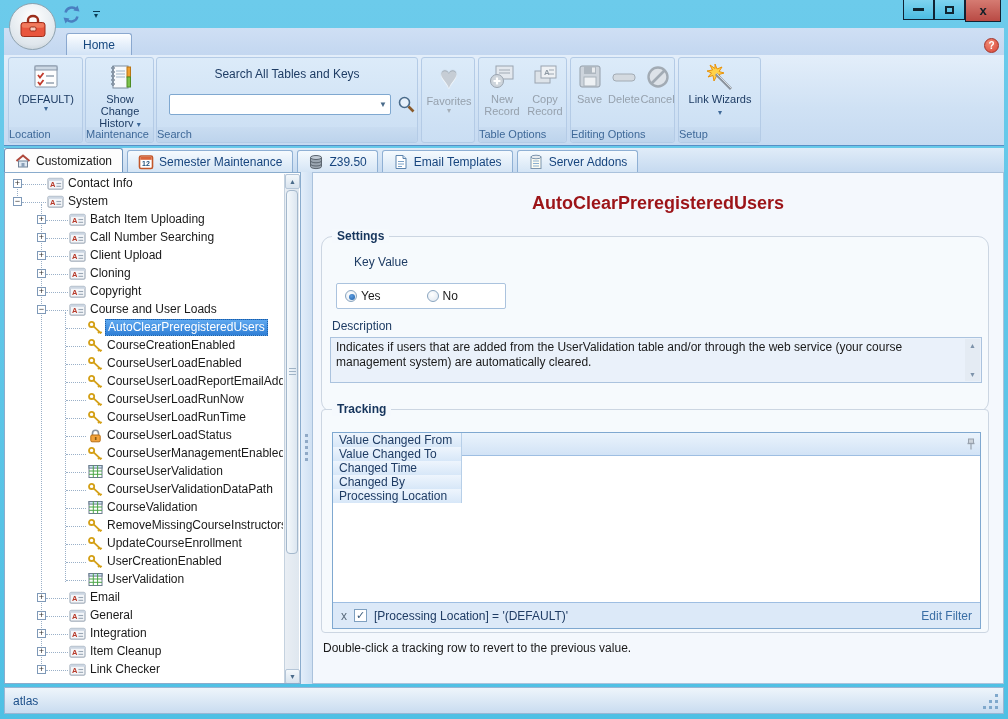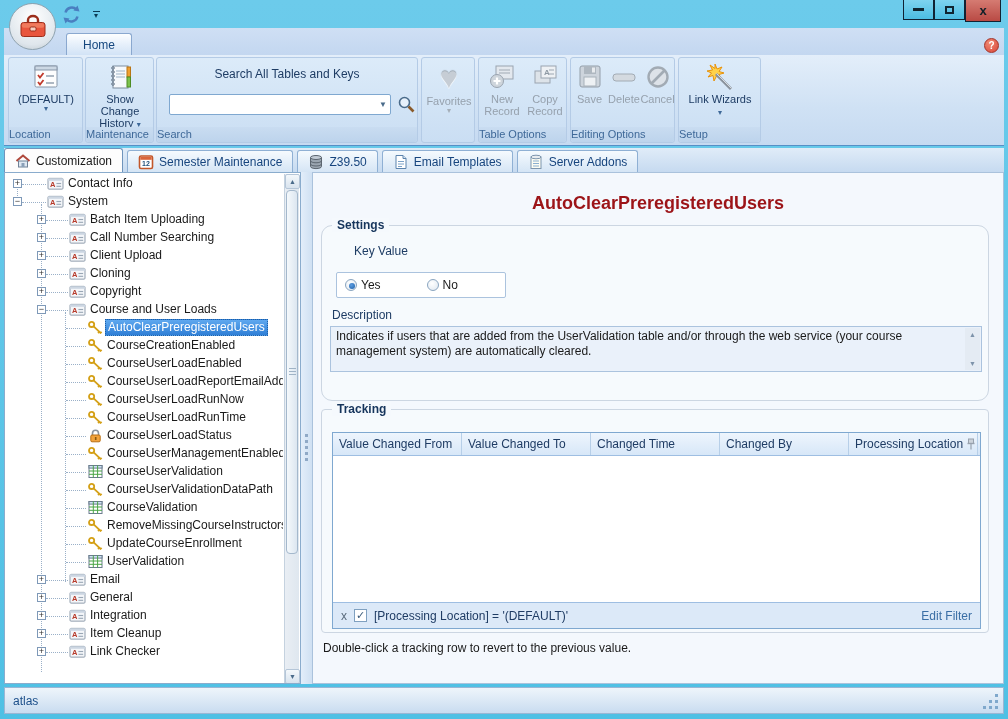--- a/index.html
+++ b/index.html
@@ -94,38 +94,38 @@
 
   .splitter{position:absolute;left:297px;top:0;width:11px;height:512px;background:linear-gradient(90deg,#e3eefa,#cfe0f2);cursor:col-resize;}
   .splitter .dots{position:absolute;left:4px;top:262px;width:3px;height:3px;background:#8fa9c6;
     box-shadow:0 6px #8fa9c6,0 12px #8fa9c6,0 18px #8fa9c6,0 24px #8fa9c6;}
 
   
   .detail{position:absolute;left:308px;top:0;width:692px;height:512px;background:#f4f8fd;border:1px solid #aac2dc;overflow:hidden;}
   .page-title{position:absolute;left:0;top:20px;width:100%;text-align:center;font-size:18px;font-weight:bold;color:#9c1418;}
   .fieldset{position:absolute;border:1px solid #ccd6e2;border-radius:4px;background:#f6fafd;}
   .legend{position:absolute;left:10px;top:-8px;background:#f5f9fd;padding:0 5px;font-size:12px;font-weight:bold;color:#16355c;}
-  .fs-settings{left:8px;top:52px;width:668px;height:176px;border-radius:11px;}
+  .fs-settings{left:8px;top:63px;width:668px;height:176px;border-radius:11px;}
   .fs-tracking{left:8px;top:236px;width:668px;height:224px;}
   .field-label{position:absolute;font-size:12px;color:#1e3c64;}
   .radio-box{position:absolute;left:14px;top:46px;width:170px;height:26px;background:#fff;border:1px solid #abc3de;border-radius:2px;
     display:flex;align-items:center;padding-left:8px;gap:46px;}
   .radio{display:flex;align-items:center;gap:4px;font-size:12px;color:#1a1a1a;cursor:pointer;}
   .rc{width:12px;height:12px;border-radius:50%;border:1px solid #8aa5c0;background:radial-gradient(circle at 40% 35%,#fff,#dde6ef);position:relative;}
   .rc.on::after{content:"";position:absolute;left:3px;top:3px;width:6px;height:6px;border-radius:50%;background:radial-gradient(circle at 40% 35%,#5d9de0,#1d5fa8);}
   .desc-box{position:absolute;left:8px;top:100px;width:652px;height:46px;background:#eaf1fa;border:1px solid #abc3de;font-size:12px;color:#1a1a1a;
     padding:2px 20px 2px 5px;line-height:15px;}
   .mini-scroll{position:absolute;right:1px;top:1px;width:15px;height:42px;background:#e4ebf3;}
   .mini-scroll .tri{position:absolute;left:0;width:15px;height:13px;display:flex;align-items:center;justify-content:center;font-size:7px;color:#7d93aa;}
   .mini-scroll .tri.up{top:0;}
   .mini-scroll .tri.down{bottom:0;}
 
   
   .grid{position:absolute;left:10px;top:22px;width:649px;height:197px;border:1px solid #7fa8d0;background:#fff;display:flex;flex-direction:column;}
-  .grid-header{display:flex;height:23px;background:linear-gradient(#eaf3fc,#d2e3f6);border-bottom:1px solid #9ebee2;position:relative;}
+  .grid-header{display:flex;height:23px;background:linear-gradient(#eaf3fc,#d2e3f6);border-bottom:1px solid #9ebee2;position:relative;flex-direction:column;}
   .gcell{width:129px;border-right:1px solid #b7cfe8;font-size:12px;color:#1f3c64;display:flex;align-items:center;padding-left:6px;
     background:linear-gradient(#eef5fd,#d7e7f8);cursor:pointer;}
   .gcell:last-child{flex:1;}
   .pin{position:absolute;right:4px;top:5px;width:10px;height:13px;}
   .grid-body{flex:1;background:#fff;}
   .filter-bar{height:26px;background:#dce9f8;border-top:1px solid #9ebee2;display:flex;align-items:center;padding:0 8px;gap:7px;font-size:12px;color:#1f3c64;}
   .filter-x{color:#5a6b7c;font-size:12px;cursor:pointer;line-height:12px;}
   .cb{width:13px;height:13px;background:#fff;border:1px solid #7fa0c0;display:flex;align-items:center;justify-content:center;
     font-size:11px;color:#3a5a7a;cursor:pointer;line-height:11px;}
   .edit-filter{margin-left:auto;color:#3a6ea5;cursor:pointer;}
@@ -650,20 +650,32 @@
                 <line x1="11" y1="13" x2="12.6" y2="11.4" stroke="#d4a017" stroke-width="1.8"></line>
                 <line x1="13" y1="13.4" x2="14.6" y2="11.8" stroke="#d4a017" stroke-width="1.8"></line>
               </svg>
             </span>
             <span class="tlabel">UpdateCourseEnrollment</span>
           </div>
           <div class="trow lvl3">
             <span class="stub"></span>
             <span class="ic node">
               <svg viewBox="0 0 17 15">
+                <circle cx="4.6" cy="4.4" r="2.6" fill="none" stroke="#d4a017" stroke-width="1.8"></circle>
+                <line x1="6.6" y1="6.4" x2="13.8" y2="13.2" stroke="#d4a017" stroke-width="1.8"></line>
+                <line x1="11" y1="13" x2="12.6" y2="11.4" stroke="#d4a017" stroke-width="1.8"></line>
+                <line x1="13" y1="13.4" x2="14.6" y2="11.8" stroke="#d4a017" stroke-width="1.8"></line>
+              </svg>
+            </span>
+            <span class="tlabel">UserCreationEnabled</span>
+          </div>
+          <div class="trow lvl3">
+            <span class="stub"></span>
+            <span class="ic node">
+              <svg viewBox="0 0 17 15">
                 <rect x="2" y="1.5" width="13" height="12" fill="#fff" stroke="#6b7c8e"></rect>
                 <rect x="2" y="1.5" width="13" height="2.6" fill="#cfe3f5" stroke="#6b7c8e"></rect>
                 <path d="M6.3 1.5v12 M10.6 1.5v12 M2 7h13 M2 10.3h13" stroke="#4aa546" fill="none"></path>
               </svg>
             </span>
             <span class="tlabel">UserValidation</span>
           </div>
           <div class="trow lvl2">
             <span class="stub"></span>
             <span class="exp">+</span>

